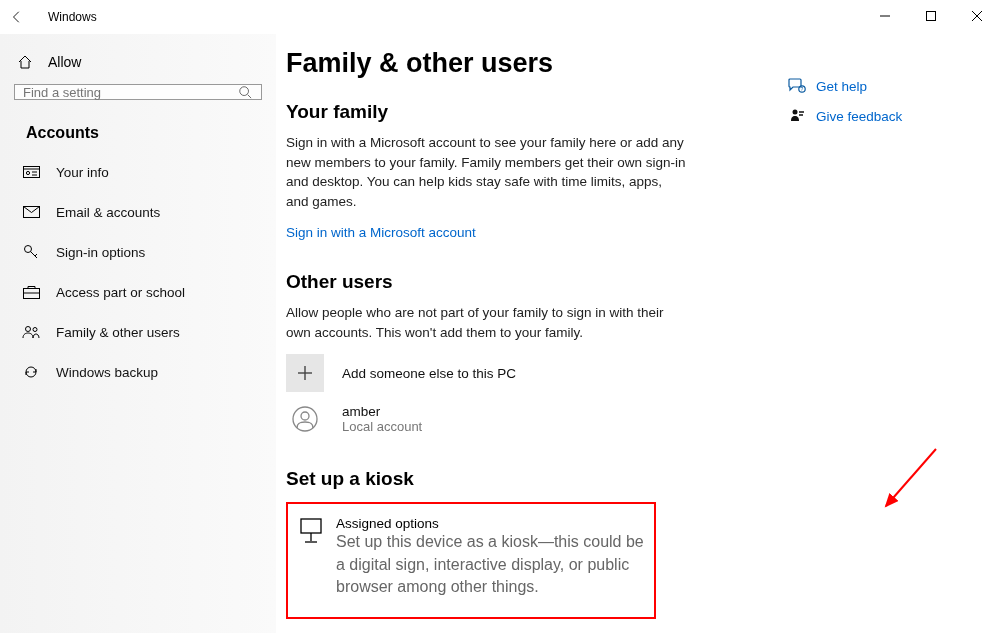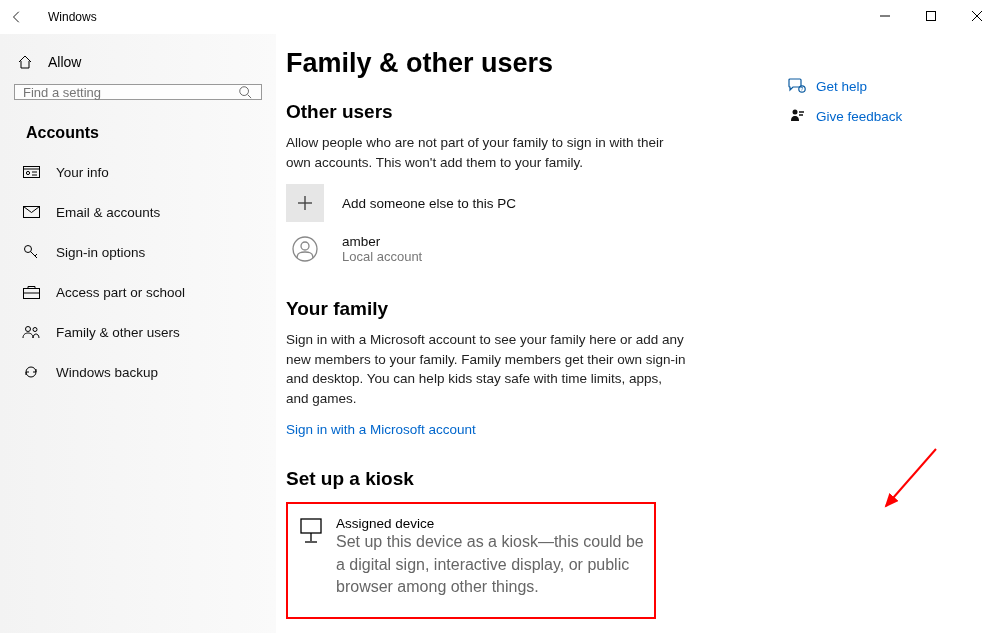--- a/index.html
+++ b/index.html
@@ -174,20 +174,26 @@
           </svg>
         </span>
       <span class="lbl">Windows backup</span>
     </div>
   </div>
 
   <div class="content">
     <h1>Family &amp; other users</h1>
 
     <div class="section">
+      <h2>Your family</h2>
+      <div class="body-text">Sign in with a Microsoft account to see your family here or add any new members to your family. Family members get their own sign-in and desktop. You can help kids stay safe with time limits, apps, and games.</div>
+      <span class="link">Sign in with a Microsoft account</span>
+    </div>
+
+    <div class="section">
       <h2>Other users</h2>
       <div class="body-text">Allow people who are not part of your family to sign in with their own accounts. This won't add them to your family.</div>
 
       <div class="list-row">
         <div class="tile">
           <svg width="16" height="16" viewBox="0 0 16 16">
               <line x1="8" y1="1" x2="8" y2="15" stroke="#444" stroke-width="1.4"></line>
               <line x1="1" y1="8" x2="15" y2="8" stroke="#444" stroke-width="1.4"></line>
             </svg>
         </div>
@@ -204,39 +210,33 @@
               <path d="M5 22 C5 16 10 16 13 16 C16 16 21 16 21 22" stroke="#888" fill="none" stroke-width="1.3"></path>
             </svg>
         </div>
         <div>
           <div class="row-title">amber</div>
           <div class="row-sub">Local account</div>
         </div>
       </div>
     </div>
 
-    <div class="section">
-      <h2>Your family</h2>
-      <div class="body-text">Sign in with a Microsoft account to see your family here or add any new members to your family. Family members get their own sign-in and desktop. You can help kids stay safe with time limits, apps, and games.</div>
-      <span class="link">Sign in with a Microsoft account</span>
-    </div>
-
     <div class="section" style="margin-bottom:12px;">
       <h2>Set up a kiosk</h2>
     </div>
     <div class="kiosk-box">
       <div class="kicon">
         <svg width="22" height="26" viewBox="0 0 22 26">
             <rect x="1" y="1" width="20" height="14" stroke="#000" fill="none" stroke-width="1.3"></rect>
             <line x1="11" y1="15" x2="11" y2="23" stroke="#000" stroke-width="1.3"></line>
             <line x1="5" y1="24" x2="17" y2="24" stroke="#000" stroke-width="1.3"></line>
           </svg>
       </div>
       <div>
-        <div class="kt">Assigned device</div>
+        <div class="kt">Assigned options</div>
         <div class="ks">Set up this device as a kiosk—this could be a digital sign, interactive display, or public browser among other things.</div>
       </div>
     </div>
 
     <div class="help-panel">
       <div class="help-row">
         <span class="hicon">
           <svg width="18" height="16" viewBox="0 0 18 16">
               <path d="M1 2 Q1 1 2 1 H12 Q13 1 13 2 V8 Q13 9 12 9 H5 L2 12 V9 Q1 9 1 8 Z" stroke="#0a5aa0" fill="none" stroke-width="1.2"></path>
               <circle cx="14" cy="11" r="3.2" stroke="#0a5aa0" fill="none" stroke-width="1.2"></circle>

